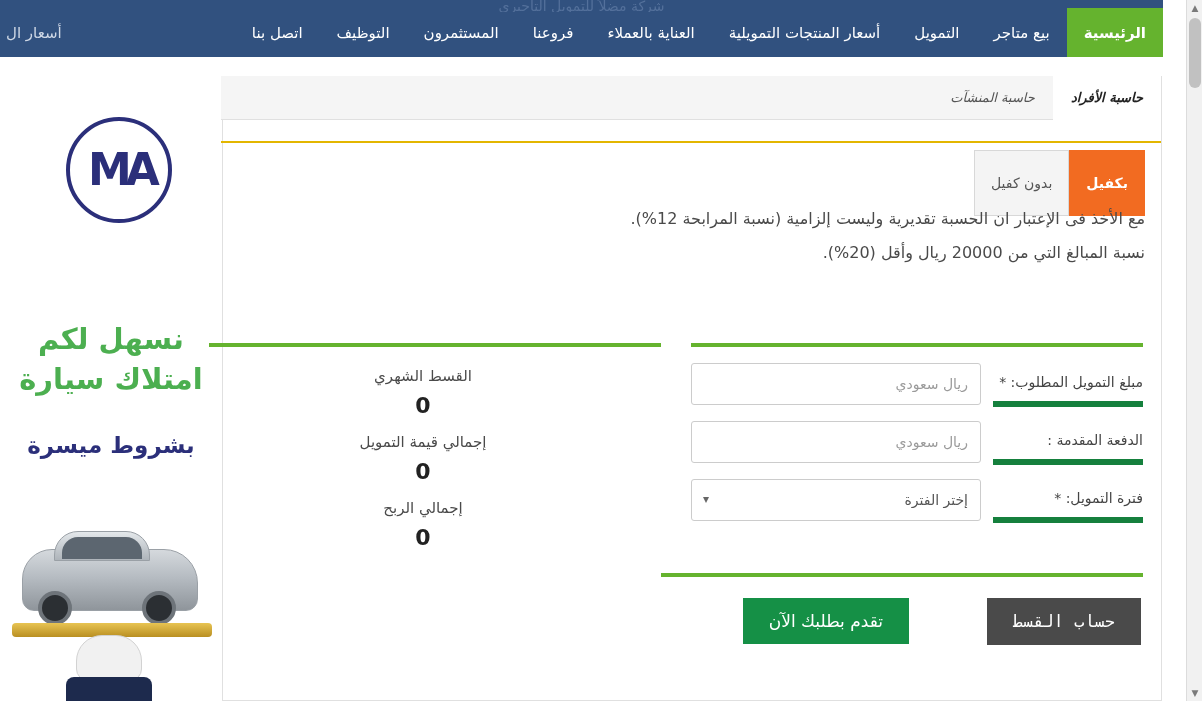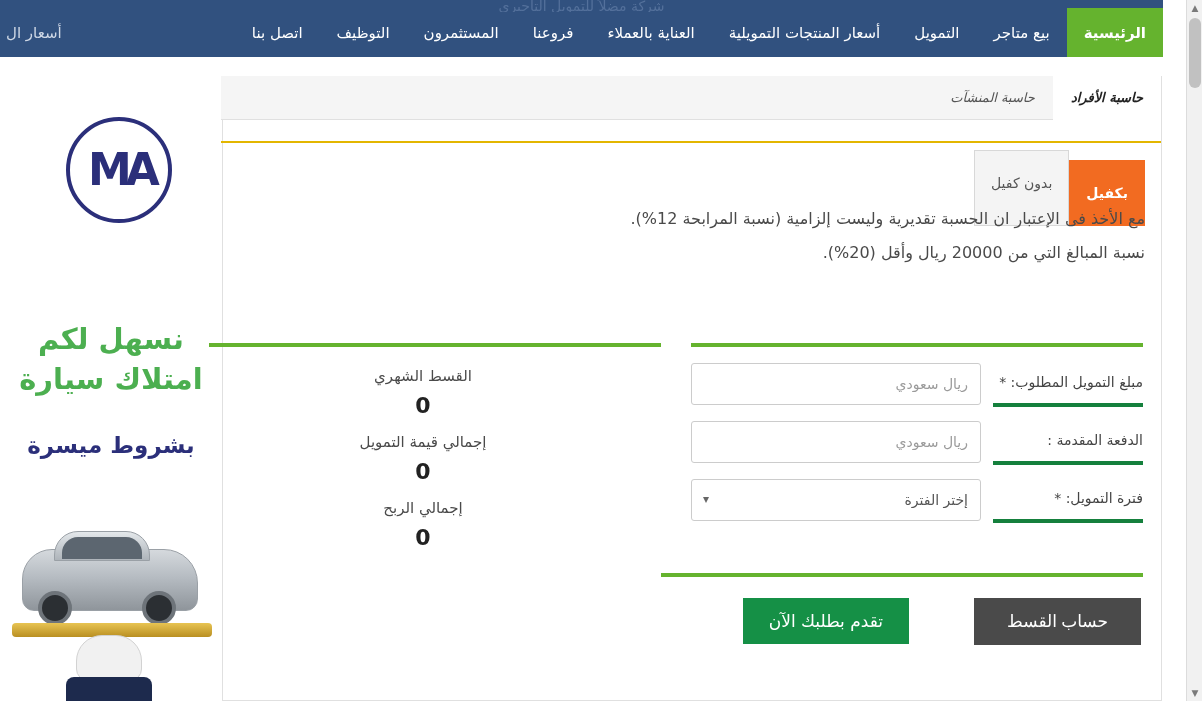--- a/index.html
+++ b/index.html
@@ -243,21 +243,20 @@
     padding: 24px 16px;
     font-size: 14px;
     cursor: pointer;
     border: 1px solid #d8d8d8;
   }
   .toggle.on {
     background: #f26b21;
     color: #ffffff;
     border-color: #f26b21;
     font-weight: bold;
-    margin-top: 10px;
   }
   .toggle.off {
     background: #f4f4f4;
     color: #555;
   }
 
   
   .intro {
     position: absolute;
     top: 126px; right: 16px;
@@ -289,21 +288,21 @@
     flex-direction: row;
     align-items: flex-start;
     margin-bottom: 14px;
   }
   .flabel {
     width: 150px;
     text-align: right;
     font-size: 14px;
     color: #444;
     padding-top: 9px;
-    border-bottom: 4px solid #15803d;
+    border-bottom: 6px solid #15803d;
     min-height: 44px;
     line-height: 21px;
   }
   .fctrl { flex: 1; padding-right: 12px; }
   .fctrl input,
   .fctrl select {
     width: 100%;
     height: 42px;
     border: 1px solid #cccccc;
     border-radius: 3px;
@@ -346,24 +345,24 @@
     margin-bottom: 6px;
   }
 
   
   .btn-calc {
     position: absolute;
     top: 522px; right: 20px;
     background: #4a4a4a;
     color: #ffffff;
     font-size: 17px;
-    padding: 13px 33px;
+    padding: 13px 26px;
     border: none;
     cursor: pointer;
-    font-family: Liberation Serif, serif;
+    font-family: Liberation Mono, monospace;
   }
   .btn-apply {
     position: absolute;
     top: 522px; right: 252px;
     background: #159046;
     color: #ffffff;
     font-size: 17px;
     padding: 13px 26px;
     border: none;
     cursor: pointer;

